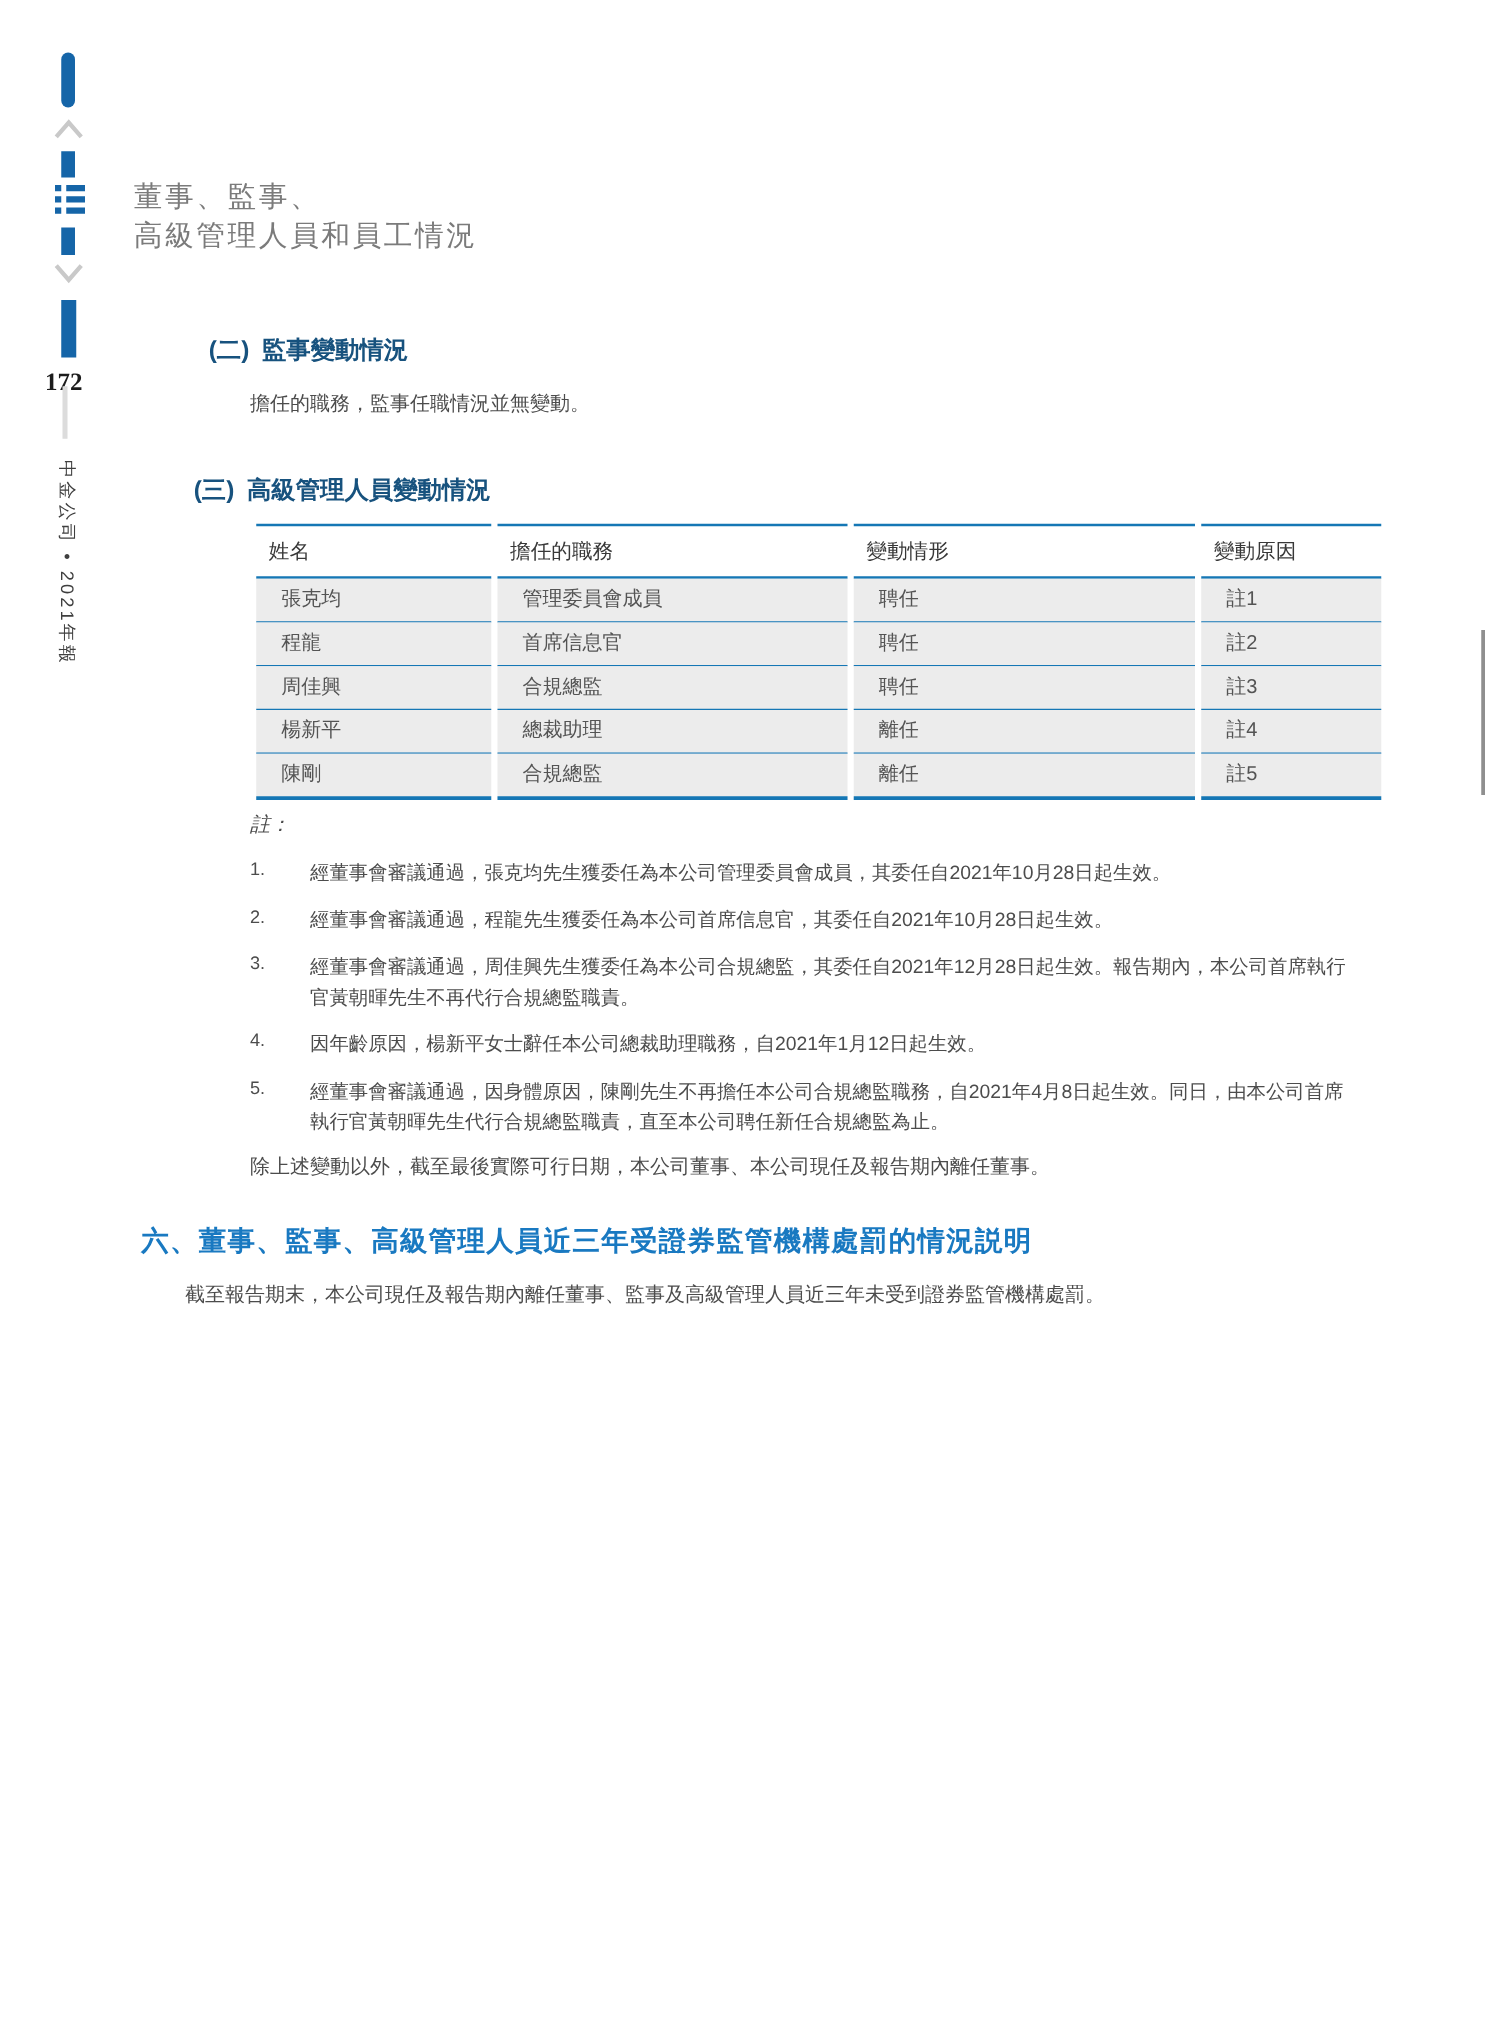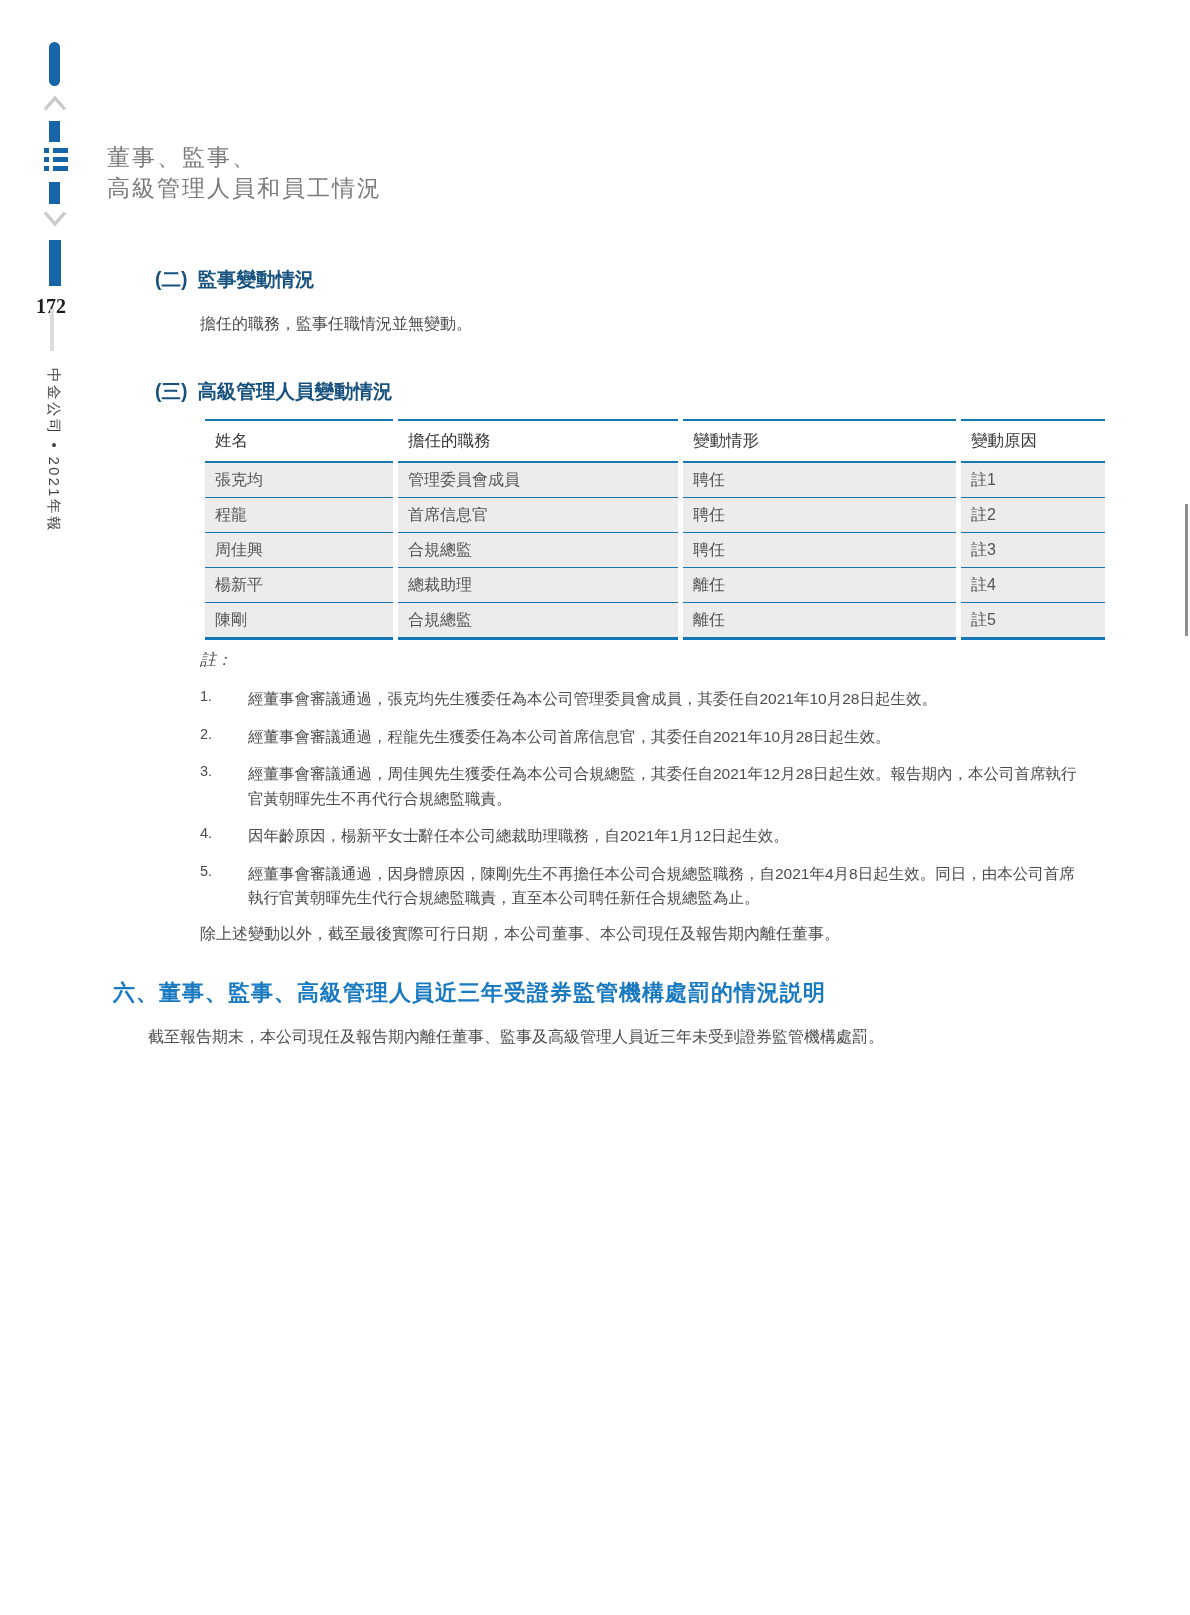--- a/index.html
+++ b/index.html
@@ -32,21 +32,21 @@
   .edgemark{position:absolute;left:1185px;top:504px;width:2.5px;height:132px;background:#8f8f8f;}
 
   
   .doctitle{
     position:absolute;left:107px;top:142px;margin:0;
     font-family:Liberation Sans, sans-serif;font-weight:400;
     font-size:23px;line-height:31px;letter-spacing:2px;color:#7b7b7b;
   }
   .sec{position:absolute;font-size:19.5px;font-weight:700;color:#17527e;}
   .sec .seclabel{margin-right:10px;}
-  .sec2{left:155px;top:266px;}
+  .sec2{left:167px;top:266px;}
   .sec3{left:155px;top:378px;}
   .para{position:absolute;margin:0;font-size:16px;line-height:25px;color:#4c4c4c;}
   .para1{left:200px;top:311px;}
   .closing{left:200px;top:921px;width:900px;}
   .final{left:148px;top:1024px;width:940px;}
   .sec6{
     position:absolute;left:113px;top:978px;margin:0;
     font-size:22px;font-weight:700;letter-spacing:1px;color:#1979c1;
   }
 
@@ -56,21 +56,21 @@
     display:grid;grid-template-columns:188px 280px 273px 144px;column-gap:5px;
   }
   .trow{display:contents;}
   .th{
     background:#ffffff;color:#383838;font-size:16.5px;font-weight:500;
     padding:9px 0 9px 10px;
     border-top:2.5px solid #1577b5;border-bottom:2px solid #1577b5;
   }
   .td{
     background:#ececec;color:#545454;font-size:16px;
-    padding:8px 0 8px 10px;line-height:18px;
+    padding:8px 0 8px 20px;line-height:18px;
     border-bottom:1.5px solid #1577b5;
   }
   .trow.last .td{border-bottom:3px solid #1577b5;}
 
   
   .notes{position:absolute;left:200px;top:650px;width:888px;}
   .notes-label{
     font-family:"Liberation Serif",serif;font-style:italic;
     font-size:16px;color:#4c4c4c;margin-bottom:16px;
   }

